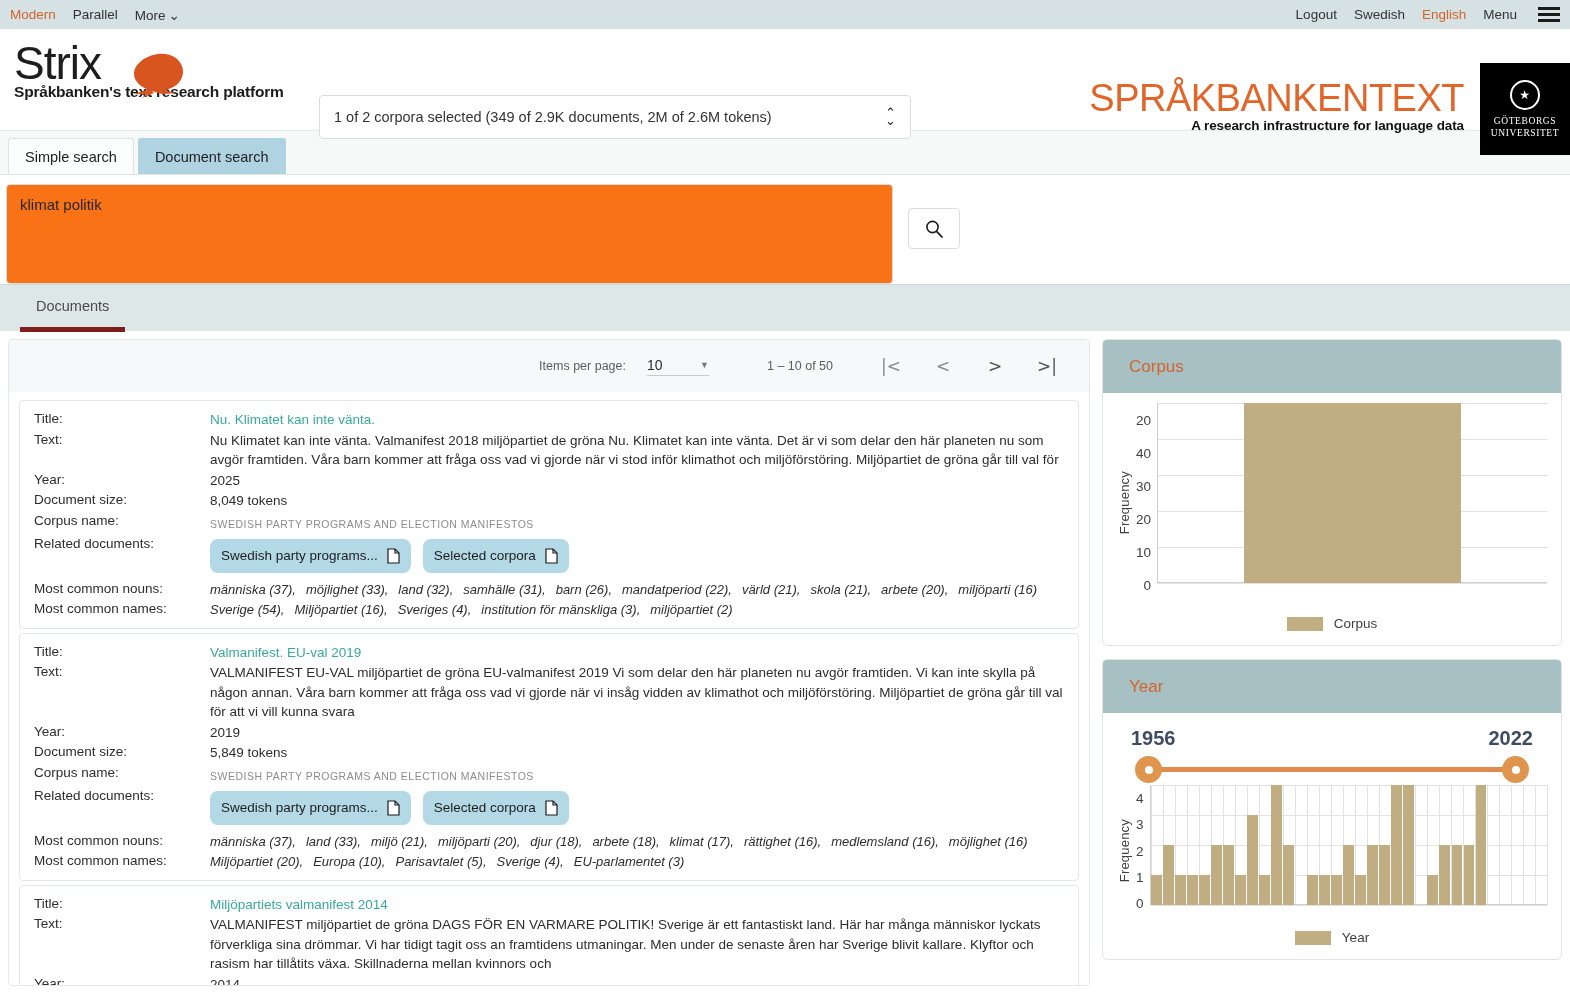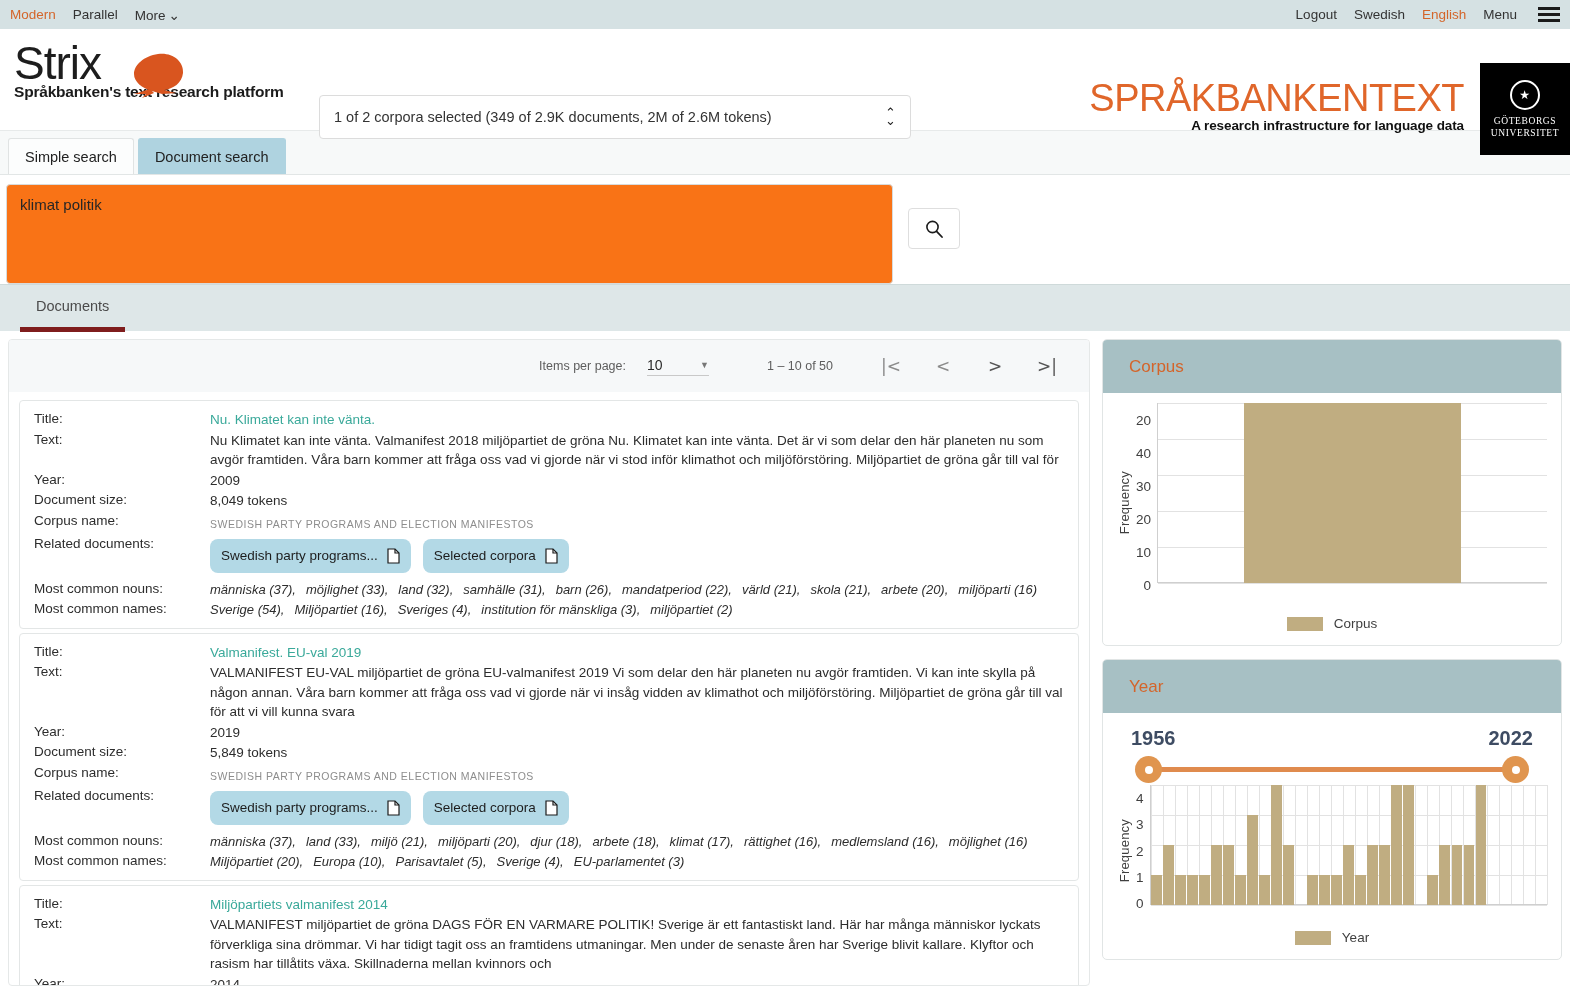--- a/index.html
+++ b/index.html
@@ -282,21 +282,21 @@
     <div class="row">
       <div class="lbl">Title:</div>
       <div class="val title"><a>Nu. Klimatet kan inte vänta.</a></div>
     </div>
     <div class="row">
       <div class="lbl">Text:</div>
       <div class="val">Nu Klimatet kan inte vänta. Valmanifest 2018 miljöpartiet de gröna Nu. Klimatet kan inte vänta. Det är vi som delar den här planeten nu som avgör framtiden. Våra barn kommer att fråga oss vad vi gjorde när vi stod inför klimathot och miljöförstöring. Miljöpartiet de gröna går till val för</div>
     </div>
     <div class="row">
       <div class="lbl">Year:</div>
-      <div class="val">2009</div>
+      <div class="val">2025</div>
     </div>
     <div class="row">
       <div class="lbl">Document size:</div>
       <div class="val">8,049 tokens</div>
     </div>
     <div class="row">
       <div class="lbl">Corpus name:</div>
       <div class="val corpname">SWEDISH PARTY PROGRAMS AND ELECTION MANIFESTOS</div>
     </div>
     <div class="row">

